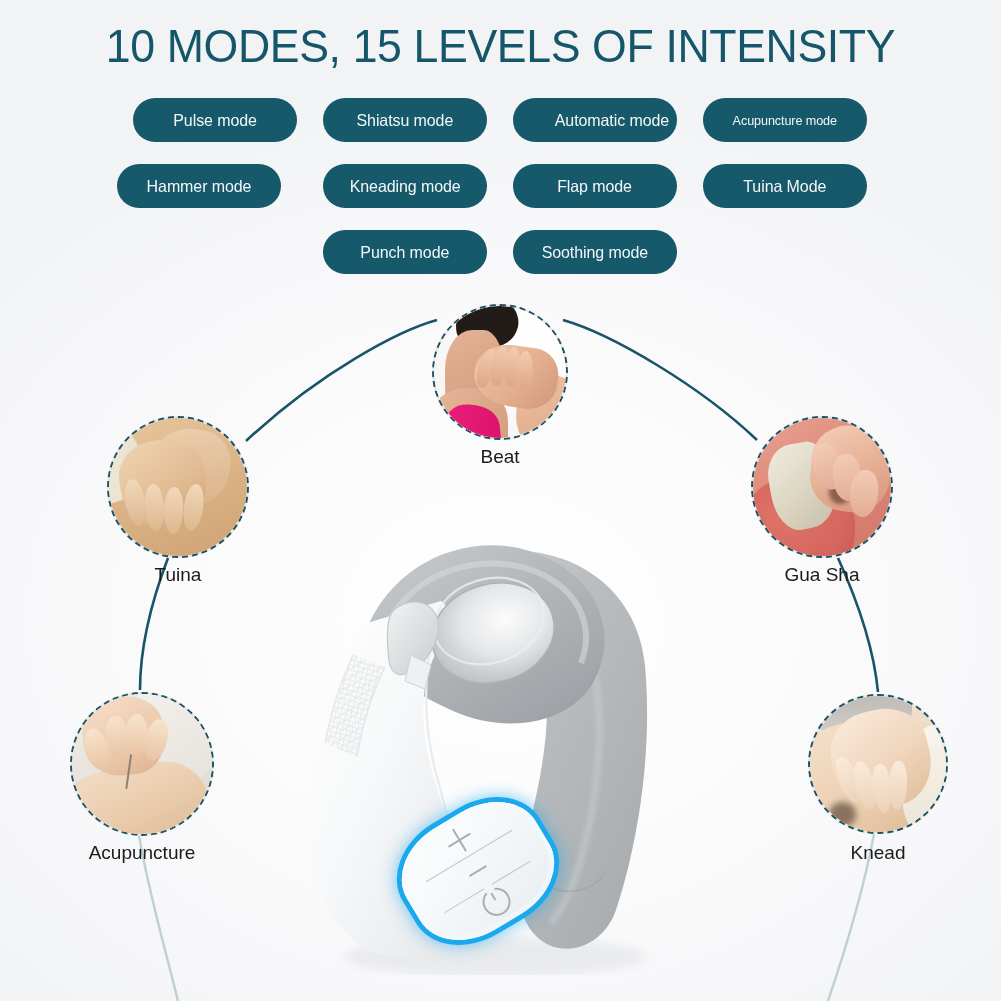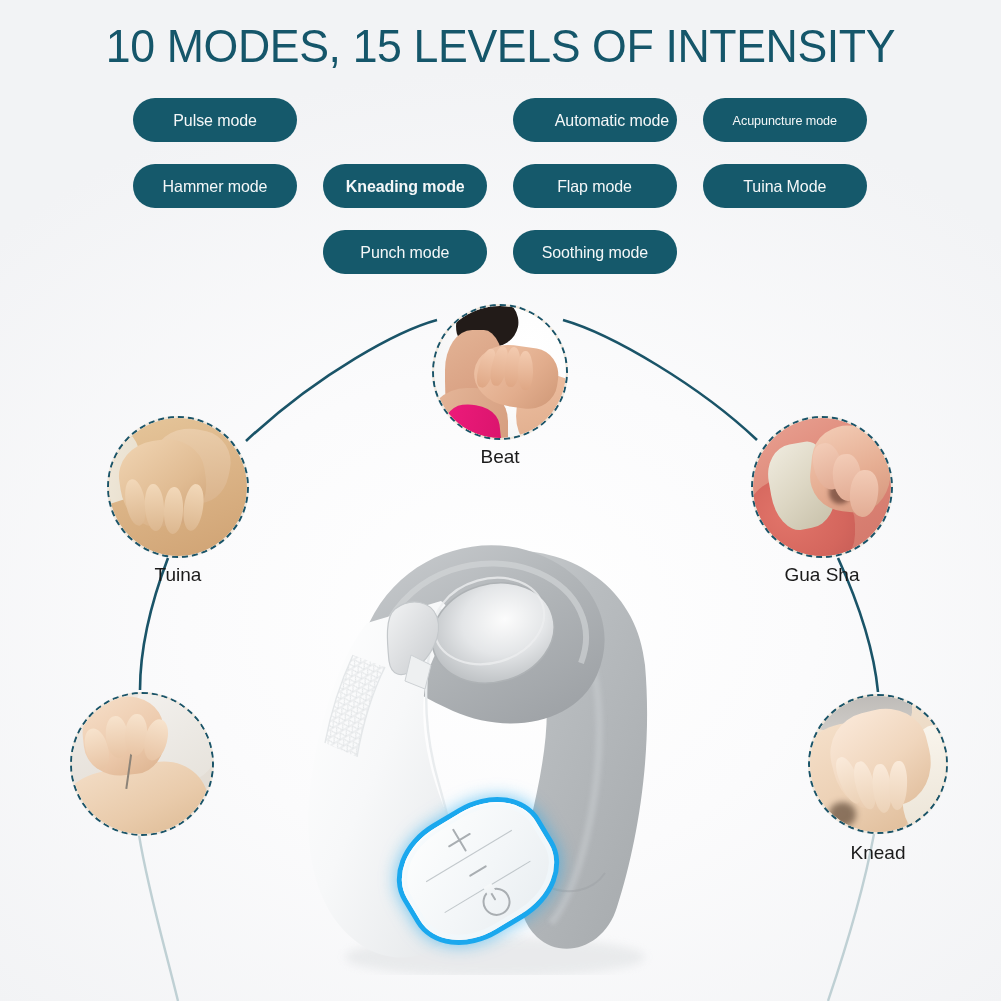--- a/index.html
+++ b/index.html
@@ -366,31 +366,34 @@
 </head>
 <body>
 
 <div id="poster">
 
   <div id="title">10 MODES, 15 LEVELS OF INTENSITY</div>
 
   <div class="pill" style="left:133px;  top:98px;">
       <span>Pulse mode</span>
     </div>
+  <div class="pill" style="left:323px;  top:98px;">
+      <span>Shiatsu mode</span>
+    </div>
   <div class="pill" style="left:513px;  top:98px;justify-content:flex-end;">
       <span>Automatic mode</span>
     </div>
   <div class="pill tight" style="left:703px; top:98px;">
       <span>Acupuncture mode</span>
     </div>
 
-  <div class="pill" style="left:133px;  top:164px;">
+  <div class="pill" style="left:117px;  top:164px;">
       <span>Hammer mode</span>
     </div>
-  <div class="pill" style="left:323px;  top:164px;font-weight:bold;">
+  <div class="pill" style="left:323px;  top:164px;">
       <span>Kneading mode</span>
     </div>
   <div class="pill" style="left:513px;  top:164px;">
       <span>Flap mode</span>
     </div>
   <div class="pill" style="left:703px;  top:164px;">
       <span>Tuina Mode</span>
     </div>
 
   <div class="pill" style="left:513px;  top:230px;">
@@ -542,20 +545,21 @@
       <div class="wall"></div>
       <div class="arm"></div>
       <div class="ahand"></div>
       <div class="needle"></div>
       <div class="afing" style="left:10%; top:24%; transform:rotate(-16deg);"></div>
       <div class="afing" style="left:24%; top:16%; transform:rotate(-6deg);"></div>
       <div class="afing" style="left:38%; top:14%; transform:rotate(4deg);"></div>
       <div class="afing" style="left:52%; top:18%; transform:rotate(14deg);"></div>
     </div>
   </div>
+  <div class="bubble-label" style="left:42px; top:842px; width:200px;">Acupuncture</div>
 
   <div class="bubble" style="left:808px; top:694px; width:140px; height:140px;">
     <div class="photo ph-knead">
       <div class="bg-gray"></div>
       <div class="back"></div>
       <div class="towel"></div>
       <div class="khand"></div>
       <div class="kdark"></div>
       <div class="kfing" style="left:22%; top:44%; transform:rotate(-22deg);"></div>
       <div class="kfing" style="left:34%; top:48%; transform:rotate(-14deg);"></div>

